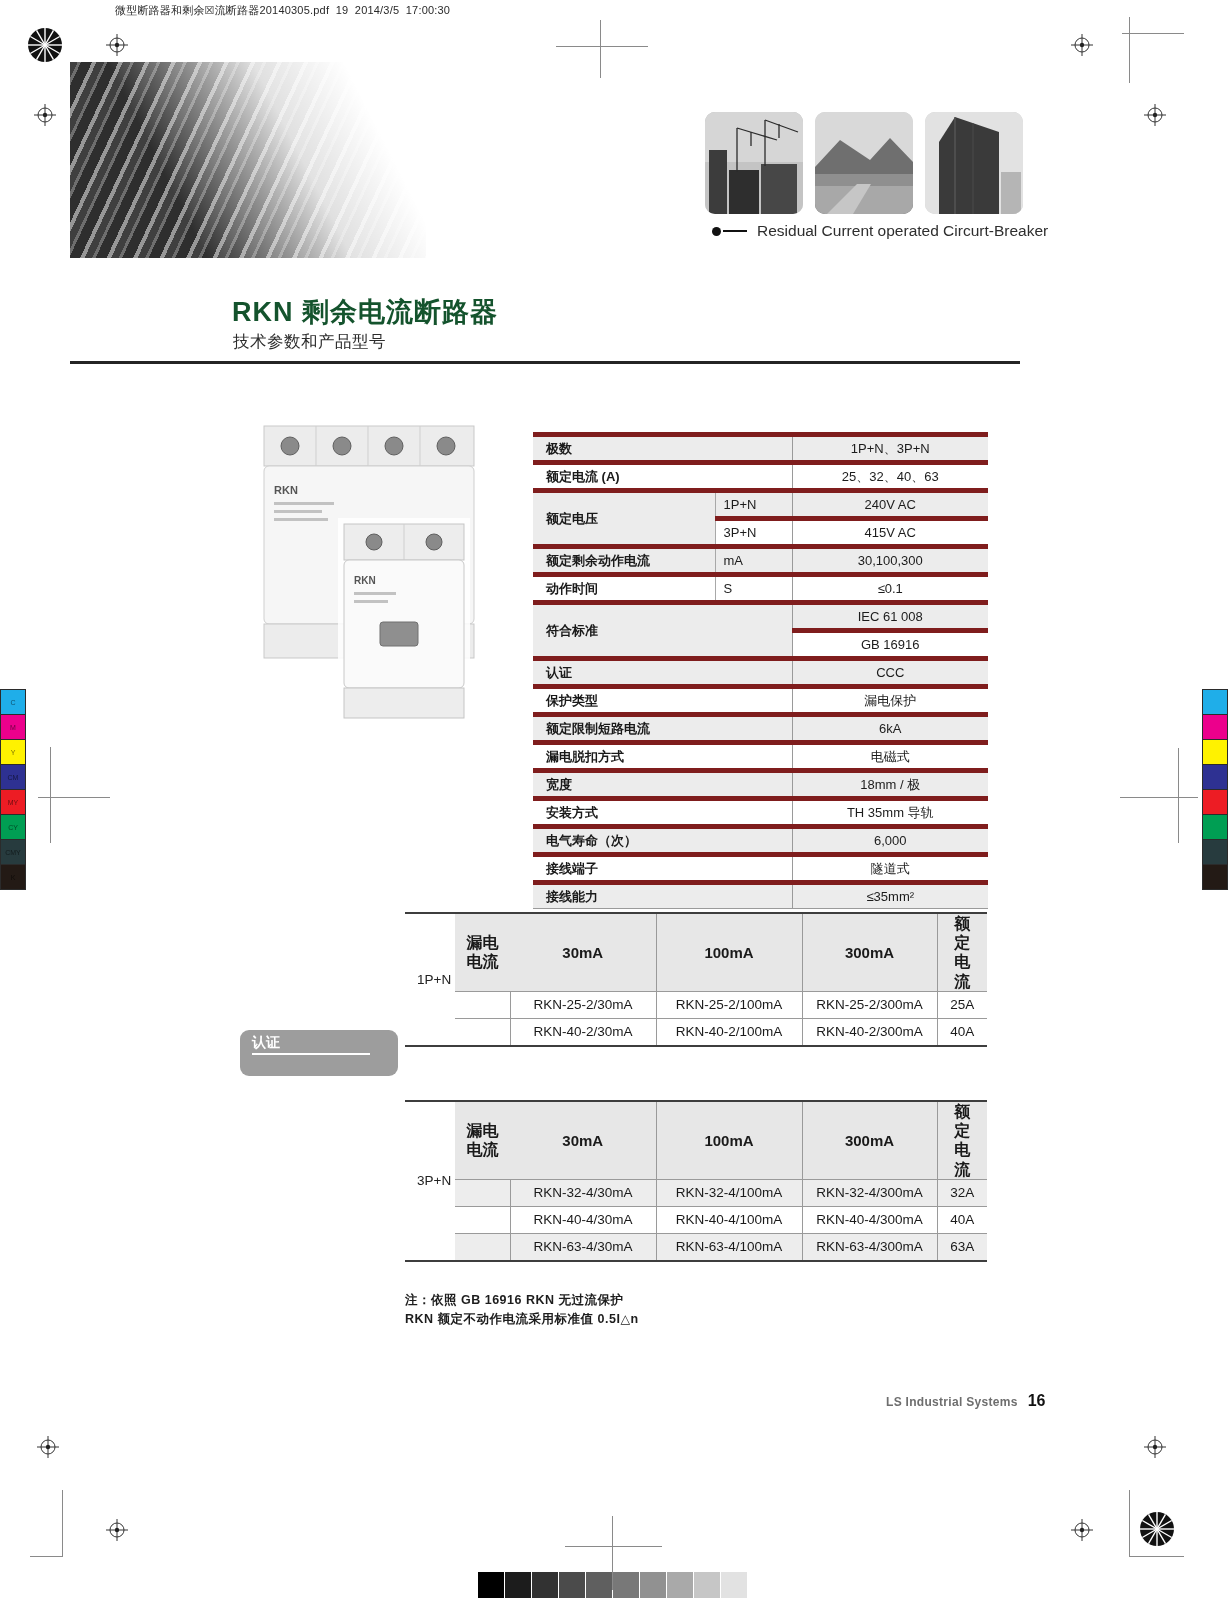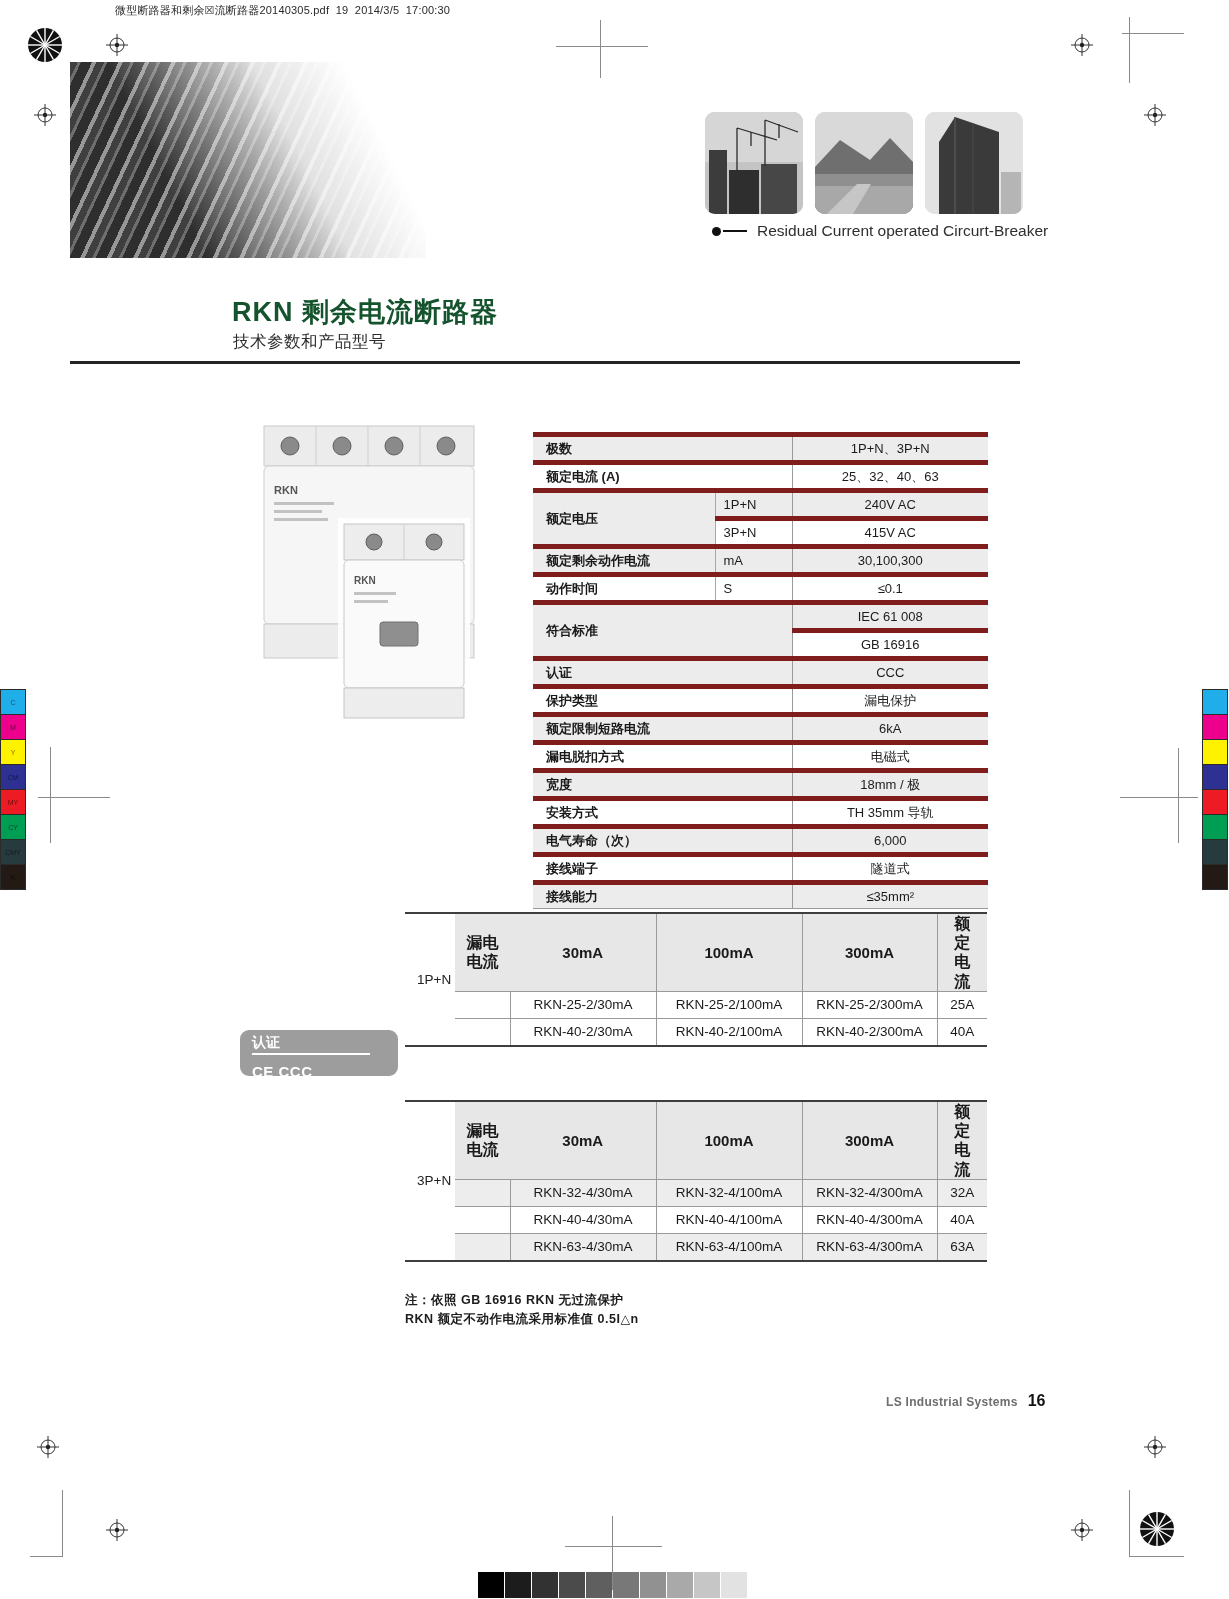--- a/index.html
+++ b/index.html
@@ -52,21 +52,21 @@
   table.mt{border-collapse:collapse;table-layout:fixed;width:532px;}
   table.mt th{background:#e7e7e7;height:46px;font-size:15px;font-weight:bold;color:#1a1a1a;border-bottom:1px solid #9a9a9a;}
   table.mt th.sm{font-size:16px;line-height:1.2;word-break:break-all;padding:0 11px;}
   table.mt th.bl,table.mt td.bl{border-left:1px solid #9a9a9a;}
   table.mt td{height:24px;font-size:13.5px;text-align:center;border-top:1px solid #9a9a9a;color:#1a1a1a;}
   table.mt tr.g td{background:#ededed;}
 
   
   .badge{left:240px;top:1030px;width:158px;height:46px;background:#9d9d9d;border-radius:9px;color:#fff;box-sizing:border-box;padding:4px 0 0 12px;}
   .badge .t{width:118px;font-size:14px;font-weight:bold;border-bottom:2px solid #fff;padding-bottom:1px;}
-  .badge .v{font-size:15px;font-weight:bold;margin-top:8px;letter-spacing:.5px;}
+  .badge .v{font-size:15px;font-weight:bold;margin-top:18px;letter-spacing:.5px;}
 
   
   .notes{left:405px;top:1291px;font-size:12.5px;font-weight:bold;color:#1d1d1d;line-height:19px;letter-spacing:.5px;}
 
   
   .footer{left:886px;top:1392px;display:flex;align-items:baseline;}
   .footer .brand{font-size:12px;font-weight:bold;color:#6e6e6e;letter-spacing:.3px;}
   .footer .pg{font-size:16px;font-weight:bold;color:#111;margin-left:10px;}
 
   

